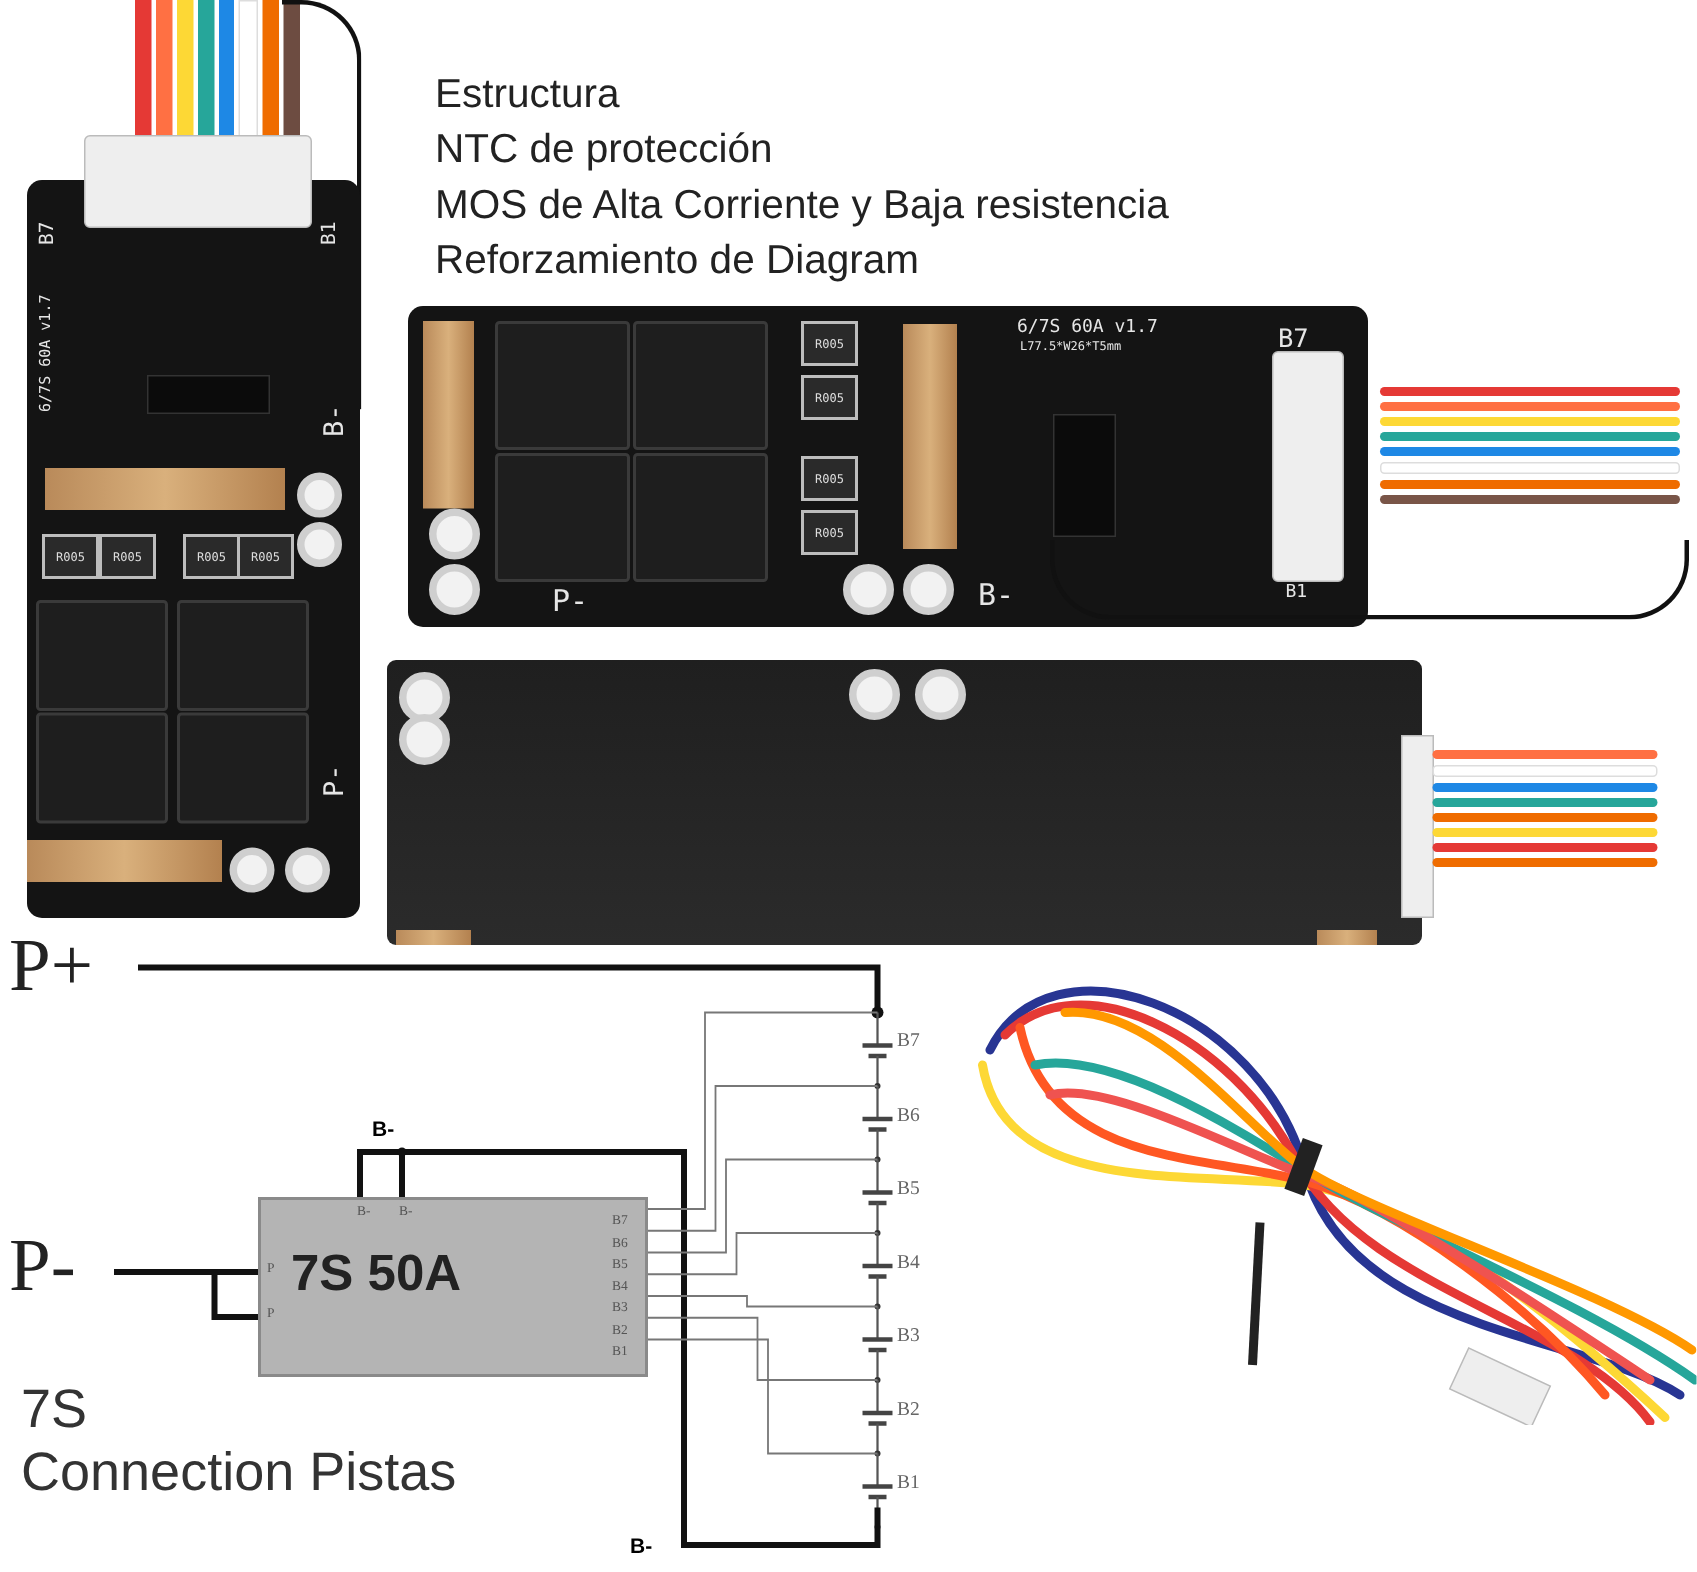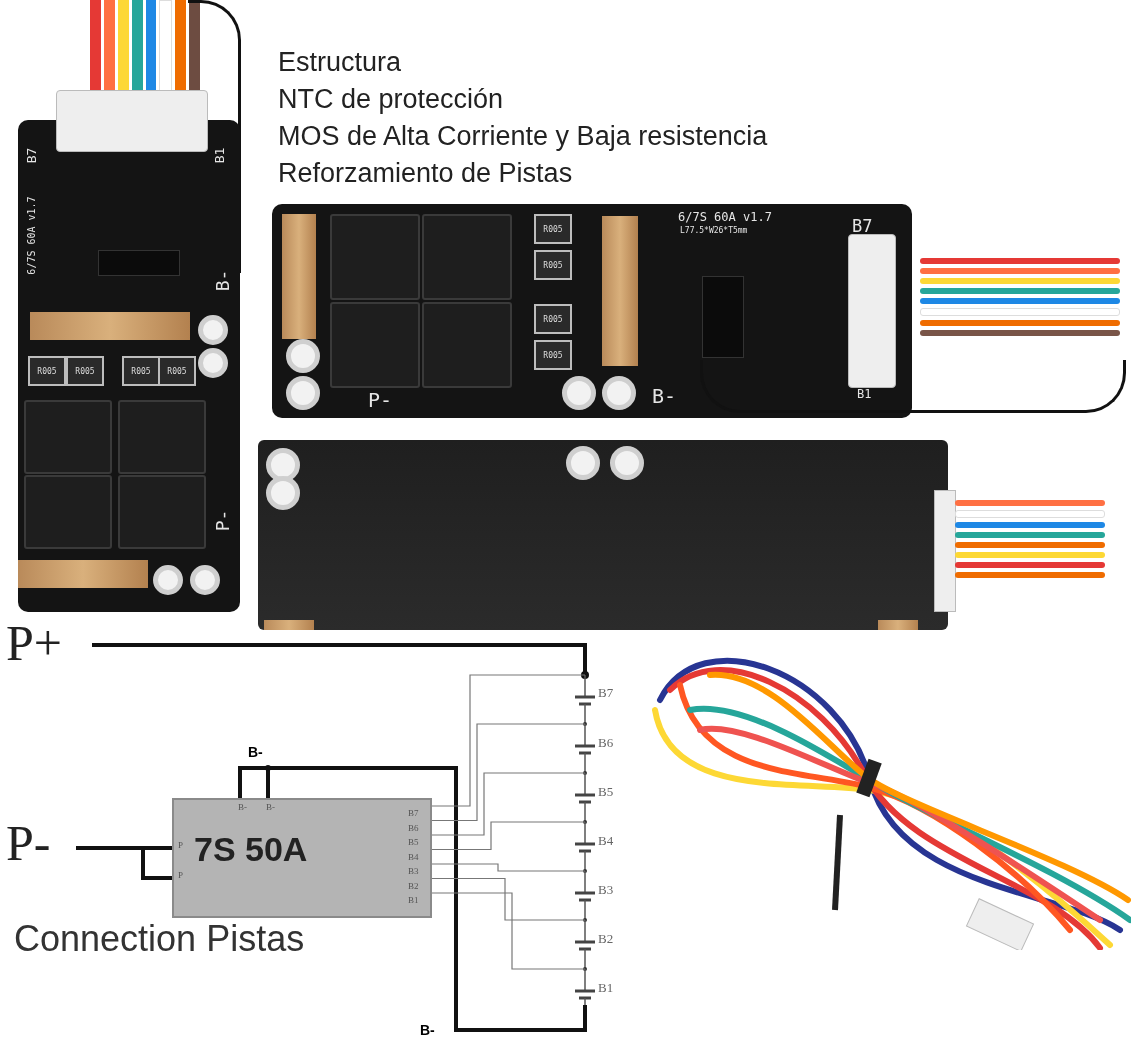--- a/index.html
+++ b/index.html
@@ -1,19 +1,19 @@
 <!DOCTYPE html>
 <html><head>
 <meta charset="utf-8">
 <style>
   html,body{margin:0;padding:0;background:#fff;}
   body{width:1131px;height:1048px;position:relative;overflow:hidden;font-family:"Liberation Sans",sans-serif;}
   .abs{position:absolute;}
   .features{left:278px;top:44px;font-size:27px;line-height:37px;color:#222;}
-  .features div{white-space:nowrap;}
+  .features div{white-space:nowrap;margin-left:12px;}
   .pcb{background:#141414;border-radius:10px;}
   .silk{color:#e6e6e6;font-family:"DejaVu Sans Mono",monospace;}
   .mos{background:#1e1e1e;border:2px solid #3a3a3a;border-radius:3px;}
   .res{background:#2a2a2a;border:2px solid #bdbdbd;color:#ddd;font-size:8px;font-family:"DejaVu Sans Mono",monospace;display:flex;align-items:center;justify-content:center;}
   .copper{background:linear-gradient(90deg,#b98a5a,#d9b07c,#b3814f);}
   .hole{border-radius:50%;background:#f2f2f2;border:5px solid #cfcfcf;box-sizing:border-box;}
   .conn{background:#eee;border:1px solid #bbb;}
   .wire{height:6px;border-radius:3px;}
   .big-label{font-family:"Liberation Serif",serif;font-size:50px;color:#222;}
   .bms{background:#b4b4b4;border:2px solid #8a8a8a;}
@@ -23,21 +23,21 @@
   .bneg{font-weight:bold;font-size:14px;color:#000;}
   .bat-label{font-family:"Liberation Serif",serif;font-size:13px;color:#666;}
 </style>
 </head>
 <body>
 
 <div class="abs features">
   <div>Estructura</div>
   <div>NTC de protección</div>
   <div>MOS de Alta Corriente y Baja resistencia</div>
-  <div>Reforzamiento de Pistas</div>
+  <div>Reforzamiento de Diagram</div>
 </div>
 
 <div class="abs" style="left:18px;top:0;width:230px;height:615px;">
 
   <div class="abs" style="left:72px;top:0;width:110px;height:95px;display:flex;gap:3px;">
     <div style="flex:1;background:#e53935"></div>
       <div style="flex:1;background:#ff7043"></div>
       <div style="flex:1;background:#fdd835"></div>
     <div style="flex:1;background:#26a69a"></div>
       <div style="flex:1;background:#1e88e5"></div>
@@ -229,14 +229,15 @@
   <span class="abs bat-label" style="left:598px;top:685px;">B7</span>
   <span class="abs bat-label" style="left:598px;top:735px;">B6</span>
   <span class="abs bat-label" style="left:598px;top:784px;">B5</span>
   <span class="abs bat-label" style="left:598px;top:833px;">B4</span>
   <span class="abs bat-label" style="left:598px;top:882px;">B3</span>
   <span class="abs bat-label" style="left:598px;top:931px;">B2</span>
   <span class="abs bat-label" style="left:598px;top:980px;">B1</span>
 </div>
 
 <div class="abs conn-title" style="left:14px;top:918px;">
+  <div>7S</div>
   <div>Connection Pistas</div>
 </div>
 
 </body></html>

